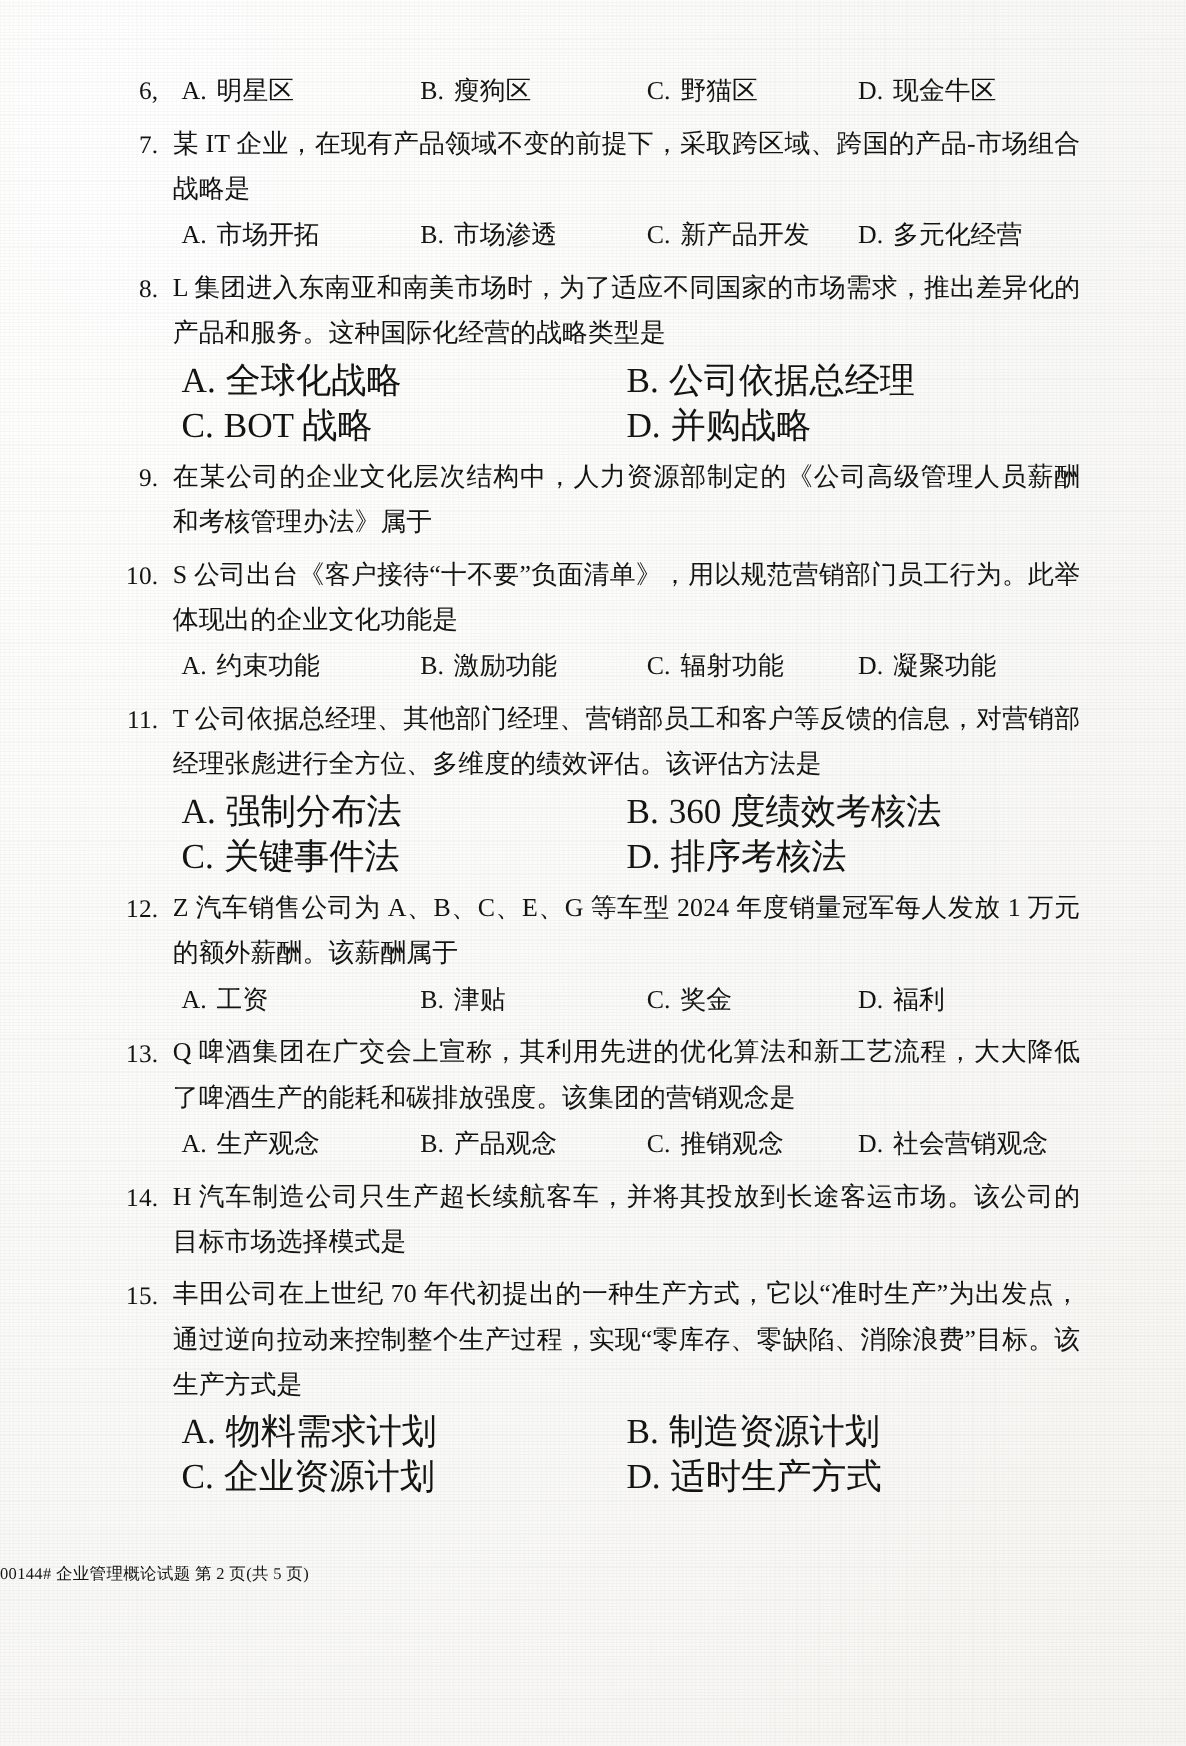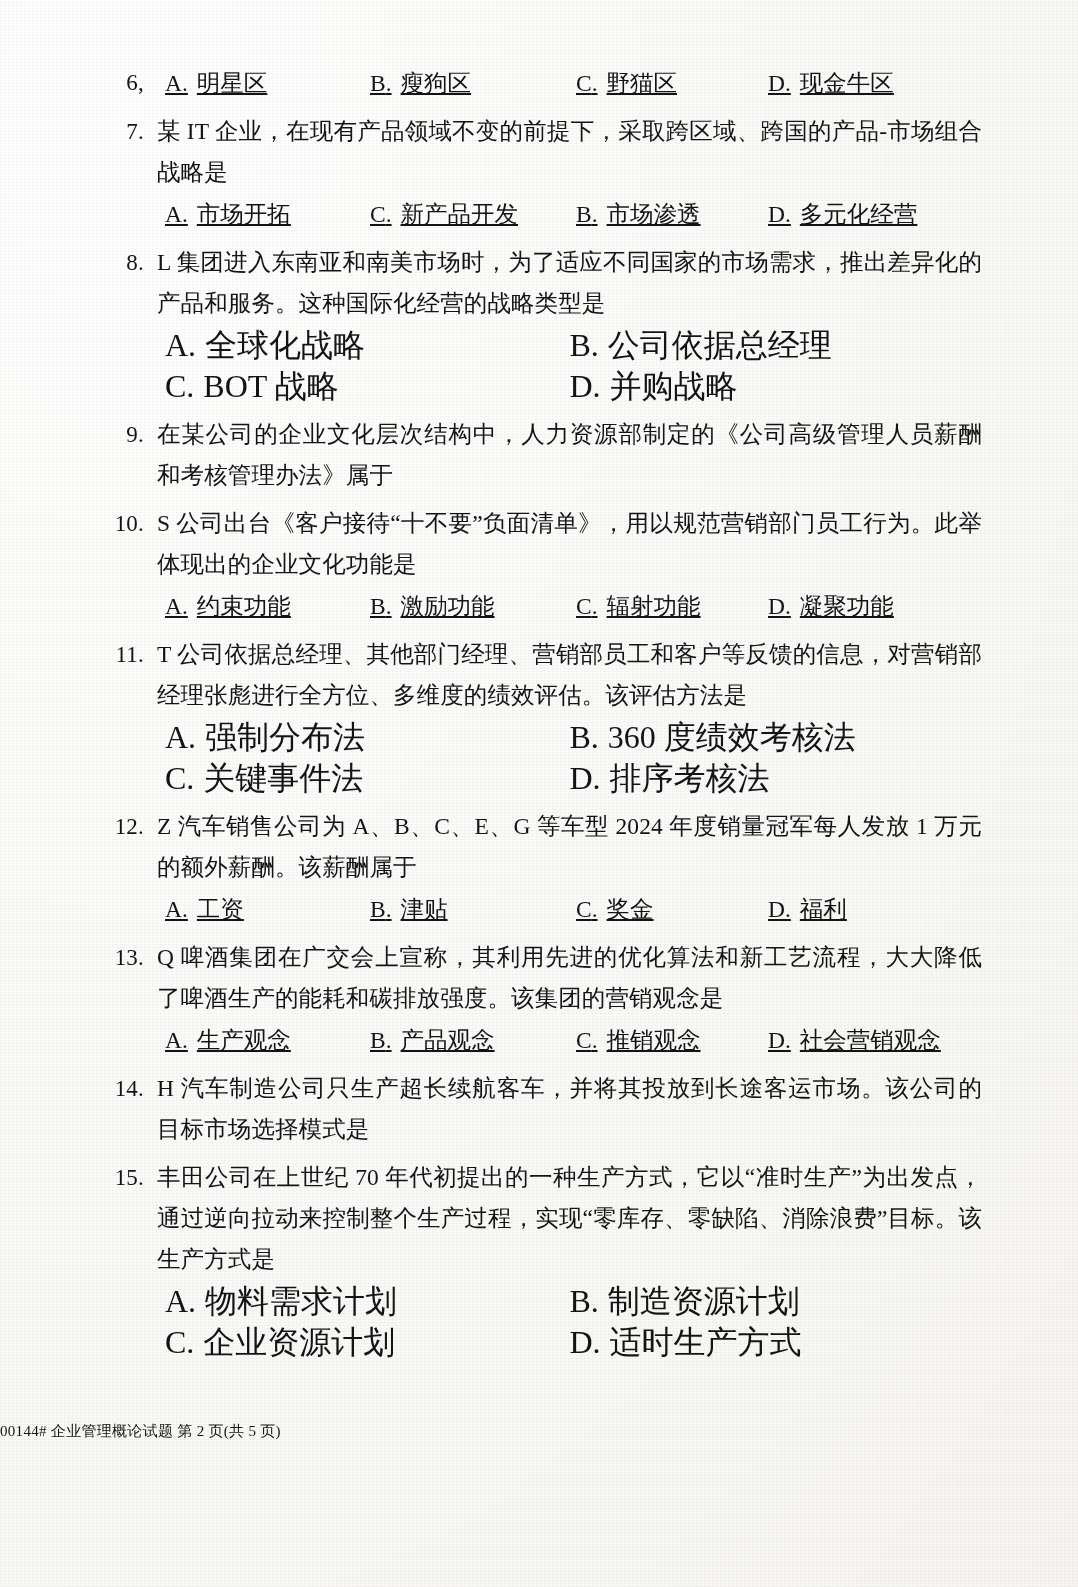--- a/index.html
+++ b/index.html
@@ -72,29 +72,28 @@
     word-break: break-all;
   }
 
   
   .opts {
     margin-top: 1px;
   }
   .opts.cols4 {
     display: flex;
     align-items: flex-start;
-    text-decoration: underline;
   }
   .opts.cols4 .opt {
     font-size: 23.5px;
     line-height: 41px;
     white-space: nowrap;
   }
   .opts.cols4 .opt:nth-child(1) { width: 205px; flex: 0 0 205px; padding-left: 8px; }
-  .opts.cols4 .opt:nth-child(2) { width: 206px; flex: 0 0 206px; }
+  .opts.cols4 .opt:nth-child(2) { width: 206px; flex: 0 0 206px; margin-left: 12px; }
   .opts.cols4 .opt:nth-child(3) { width: 192px; flex: 0 0 192px; }
   .opts.cols4 .opt:nth-child(4) { flex: 1 1 auto; }
 
   .opts.cols2 {
     display: flex;
     flex-wrap: wrap;
   }
   .opts.cols2 .opt {
     width: 50%;
     box-sizing: border-box;
@@ -143,22 +142,22 @@
             <div class="opt"><span class="olabel">D</span><span class="otext">现金牛区</span></div>
           </div>
         </div>
       </div>
       <div class="question">
         <div class="qnum">7.</div>
         <div class="qbody">
           <div class="stem">某 IT 企业，在现有产品领域不变的前提下，采取跨区域、跨国的产品-市场组合战略是</div>
           <div class="opts cols4">
             <div class="opt"><span class="olabel">A</span><span class="otext">市场开拓</span></div>
+            <div class="opt"><span class="olabel">B</span><span class="otext">市场渗透</span></div>
             <div class="opt"><span class="olabel">C</span><span class="otext">新产品开发</span></div>
-            <div class="opt"><span class="olabel">B</span><span class="otext">市场渗透</span></div>
             <div class="opt"><span class="olabel">D</span><span class="otext">多元化经营</span></div>
           </div>
         </div>
       </div>
       <div class="question">
         <div class="qnum">8.</div>
         <div class="qbody">
           <div class="stem">L 集团进入东南亚和南美市场时，为了适应不同国家的市场需求，推出差异化的产品和服务。这种国际化经营的战略类型是</div>
           <div class="opts cols2">
             <div class="opt"><span class="olabel">A</span><span class="otext">全球化战略</span></div>

